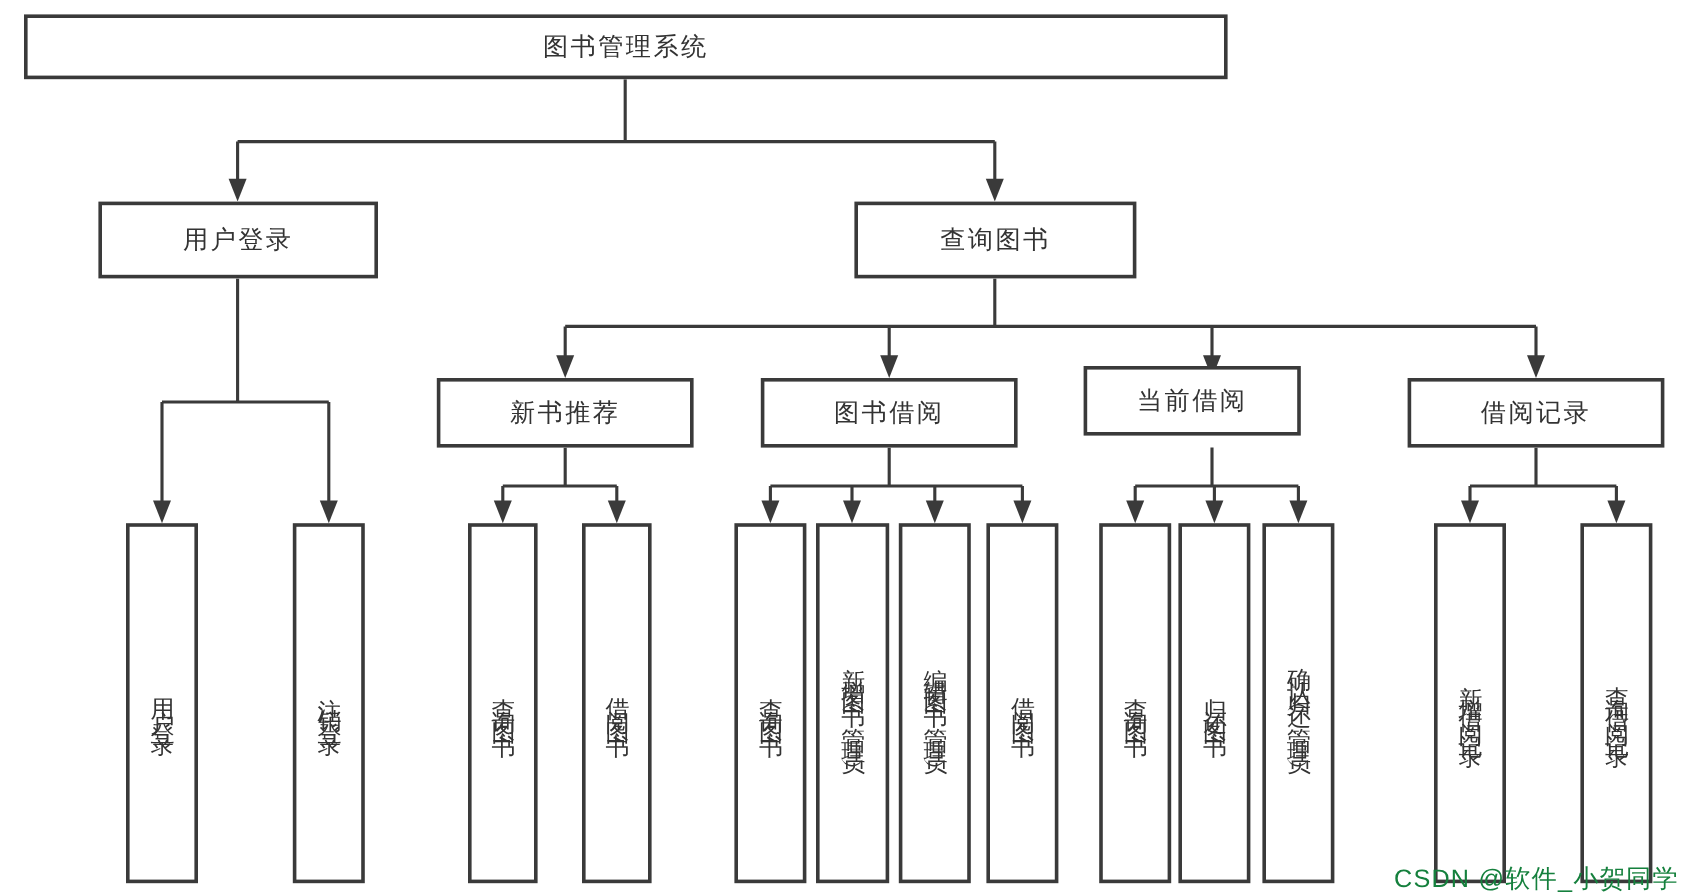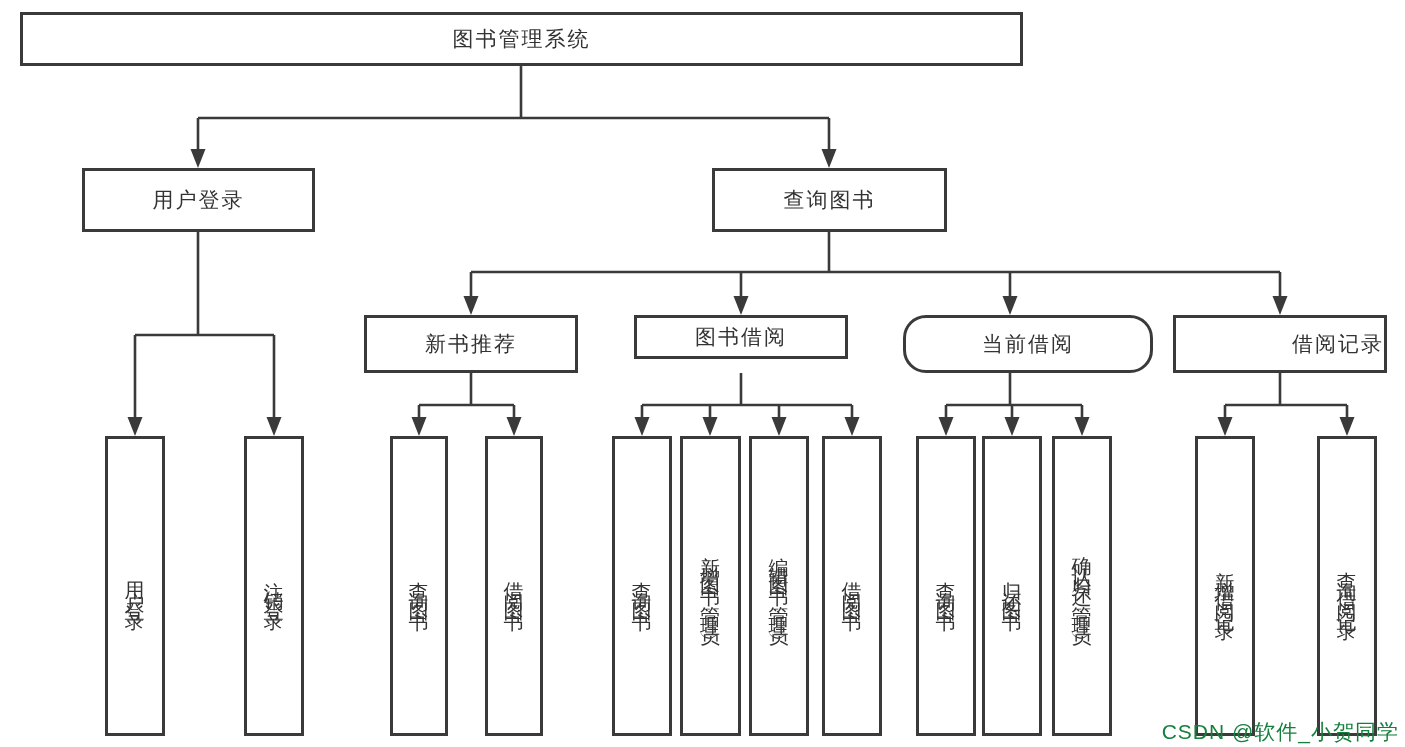--- a/index.html
+++ b/index.html
@@ -31,23 +31,23 @@
     font-size:20px;
     letter-spacing:10px;
     line-height:1;
     white-space:nowrap;
   }
   
   #n-root           {left:20px;  top:12px;  width:1003px; height:54px;}
   #n-user-login     {left:82px;  top:168px; width:233px;  height:64px;}
   #n-book-mgmt      {left:712px; top:168px; width:235px;  height:64px;}
   #n-new-book-rec   {left:364px; top:315px; width:214px;  height:58px;text-align:center;}
-  #n-book-borrow    {left:634px; top:315px; width:214px;  height:44px;}
-  #n-current-borrow {left:903px; top:315px; width:250px;  height:58px;border-radius:23px;}
-  #n-borrow-records {left:1173px;top:315px; width:214px;  height:58px;justify-content:flex-end;}
+  #n-book-borrow    {left:634px; top:315px; width:214px;  height:58px;}
+  #n-current-borrow {left:903px; top:305px; width:181px;  height:58px;}
+  #n-borrow-records {left:1173px;top:315px; width:214px;  height:58px;}
   .leaf{top:436px;height:300px;width:60px;}
   #l-user-login     {left:105px;}
   #l-logout         {left:244px;}
   #l-query-book-1   {left:390px;width:58px;}
   #l-borrow-book-1  {left:485px;width:58px;}
   #l-query-book-2   {left:612px;}
   #l-add-book       {left:680px;width:61px;}
   #l-edit-book      {left:749px;}
   #l-borrow-book-2  {left:822px;}
   #l-query-book-3   {left:916px;}

